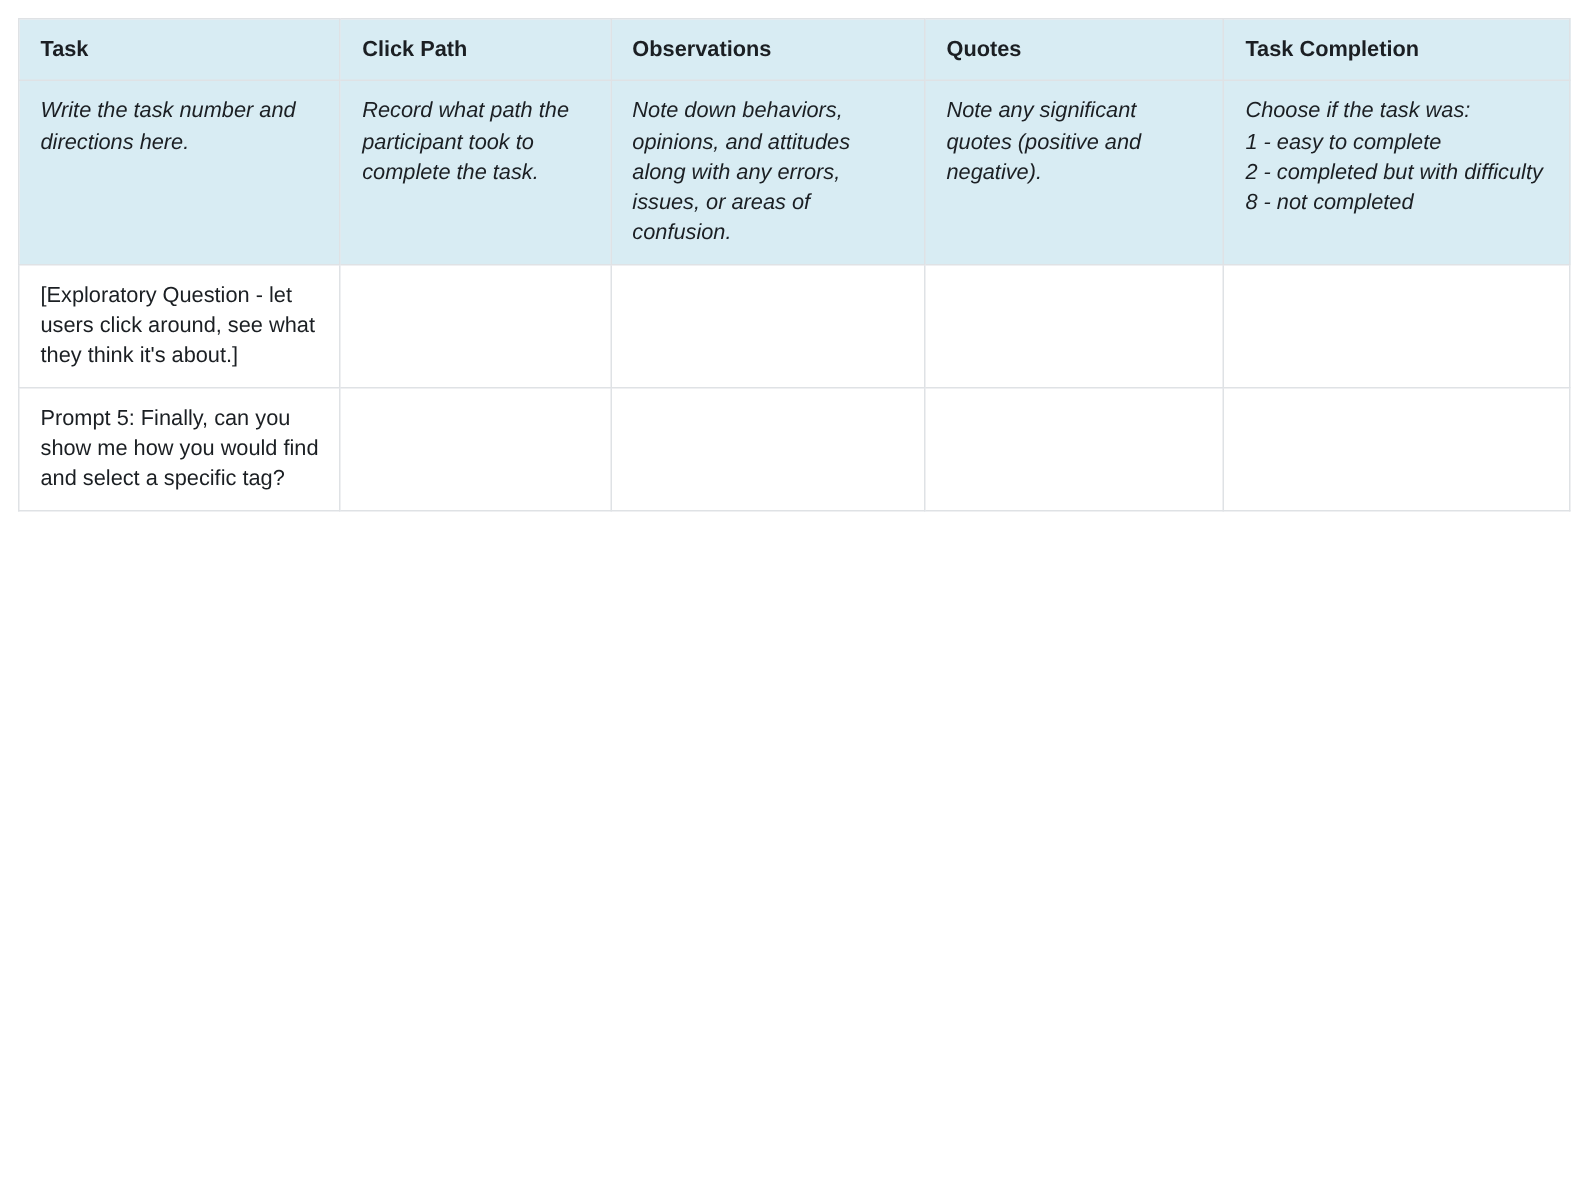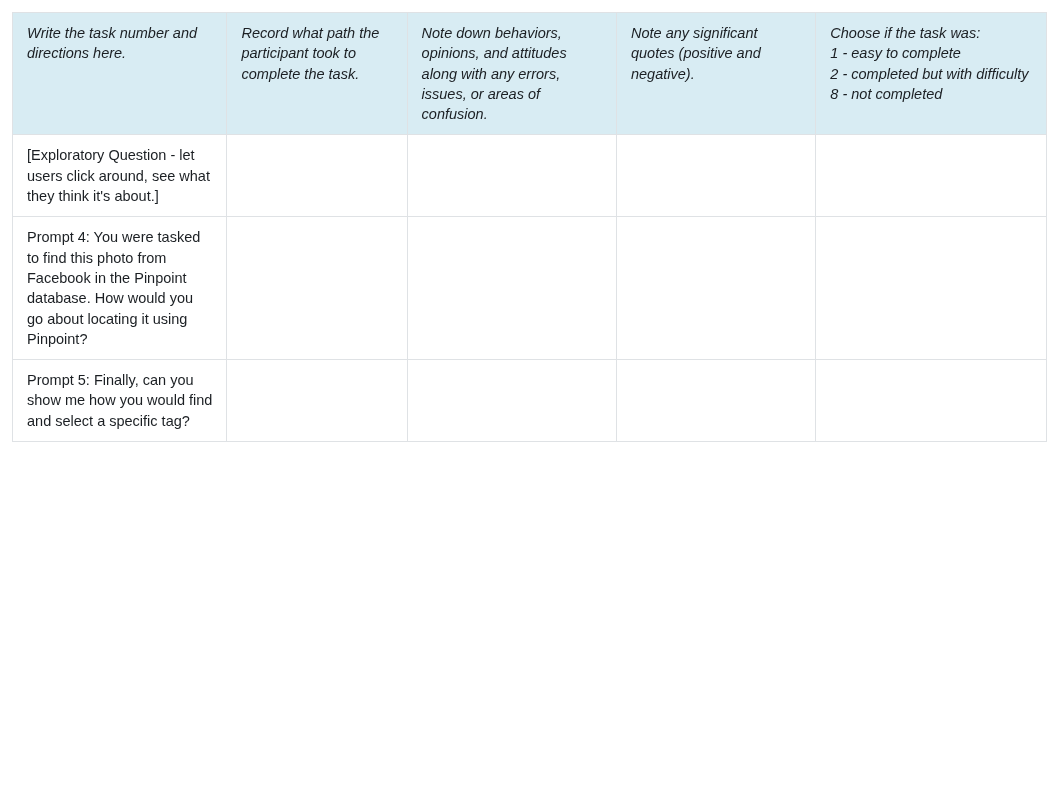--- a/index.html
+++ b/index.html
@@ -49,20 +49,27 @@
   <colgroup>
     <col class="c1">
       <col class="c2">
       <col class="c3">
       <col class="c4">
       <col class="c5">
   </colgroup>
 
   <tbody>
 
+  <tr class="header-row">
+    <th>Task</th>
+    <th>Click Path</th>
+    <th>Observations</th>
+    <th>Quotes</th>
+    <th>Task Completion</th>
+  </tr>
 
   <tr class="desc-row">
     <td>Write the task number and directions here.</td>
     <td>Record what path the participant took to complete the task.</td>
     <td>Note down behaviors, opinions, and attitudes along with any errors, issues, or areas of confusion.</td>
     <td>Note any significant quotes (positive and negative).</td>
     <td>
       <span>Choose if the task was:</span><br>
       <span>1 - easy to complete</span><br>
       <span>2 - completed but with difficulty</span><br>
@@ -71,27 +78,20 @@
   </tr>
 
   <tr>
     <td>[Exploratory Question - let users click around, see what they think it's about.]</td>
     <td></td>
     <td></td>
     <td></td>
     <td></td>
   </tr>
   <tr>
-    <td>Prompt 4: You were tasked to find this photo from Facebook in the Pinpoint database. How would you go about locating it using Pinpoint?</td>
-    <td></td>
-    <td></td>
-    <td></td>
-    <td></td>
-  </tr>
-  <tr>
     <td>Prompt 5: Finally, can you show me how you would find and select a specific tag?</td>
     <td></td>
     <td></td>
     <td></td>
     <td></td>
   </tr>
 
 </tbody>
   </table>
 

